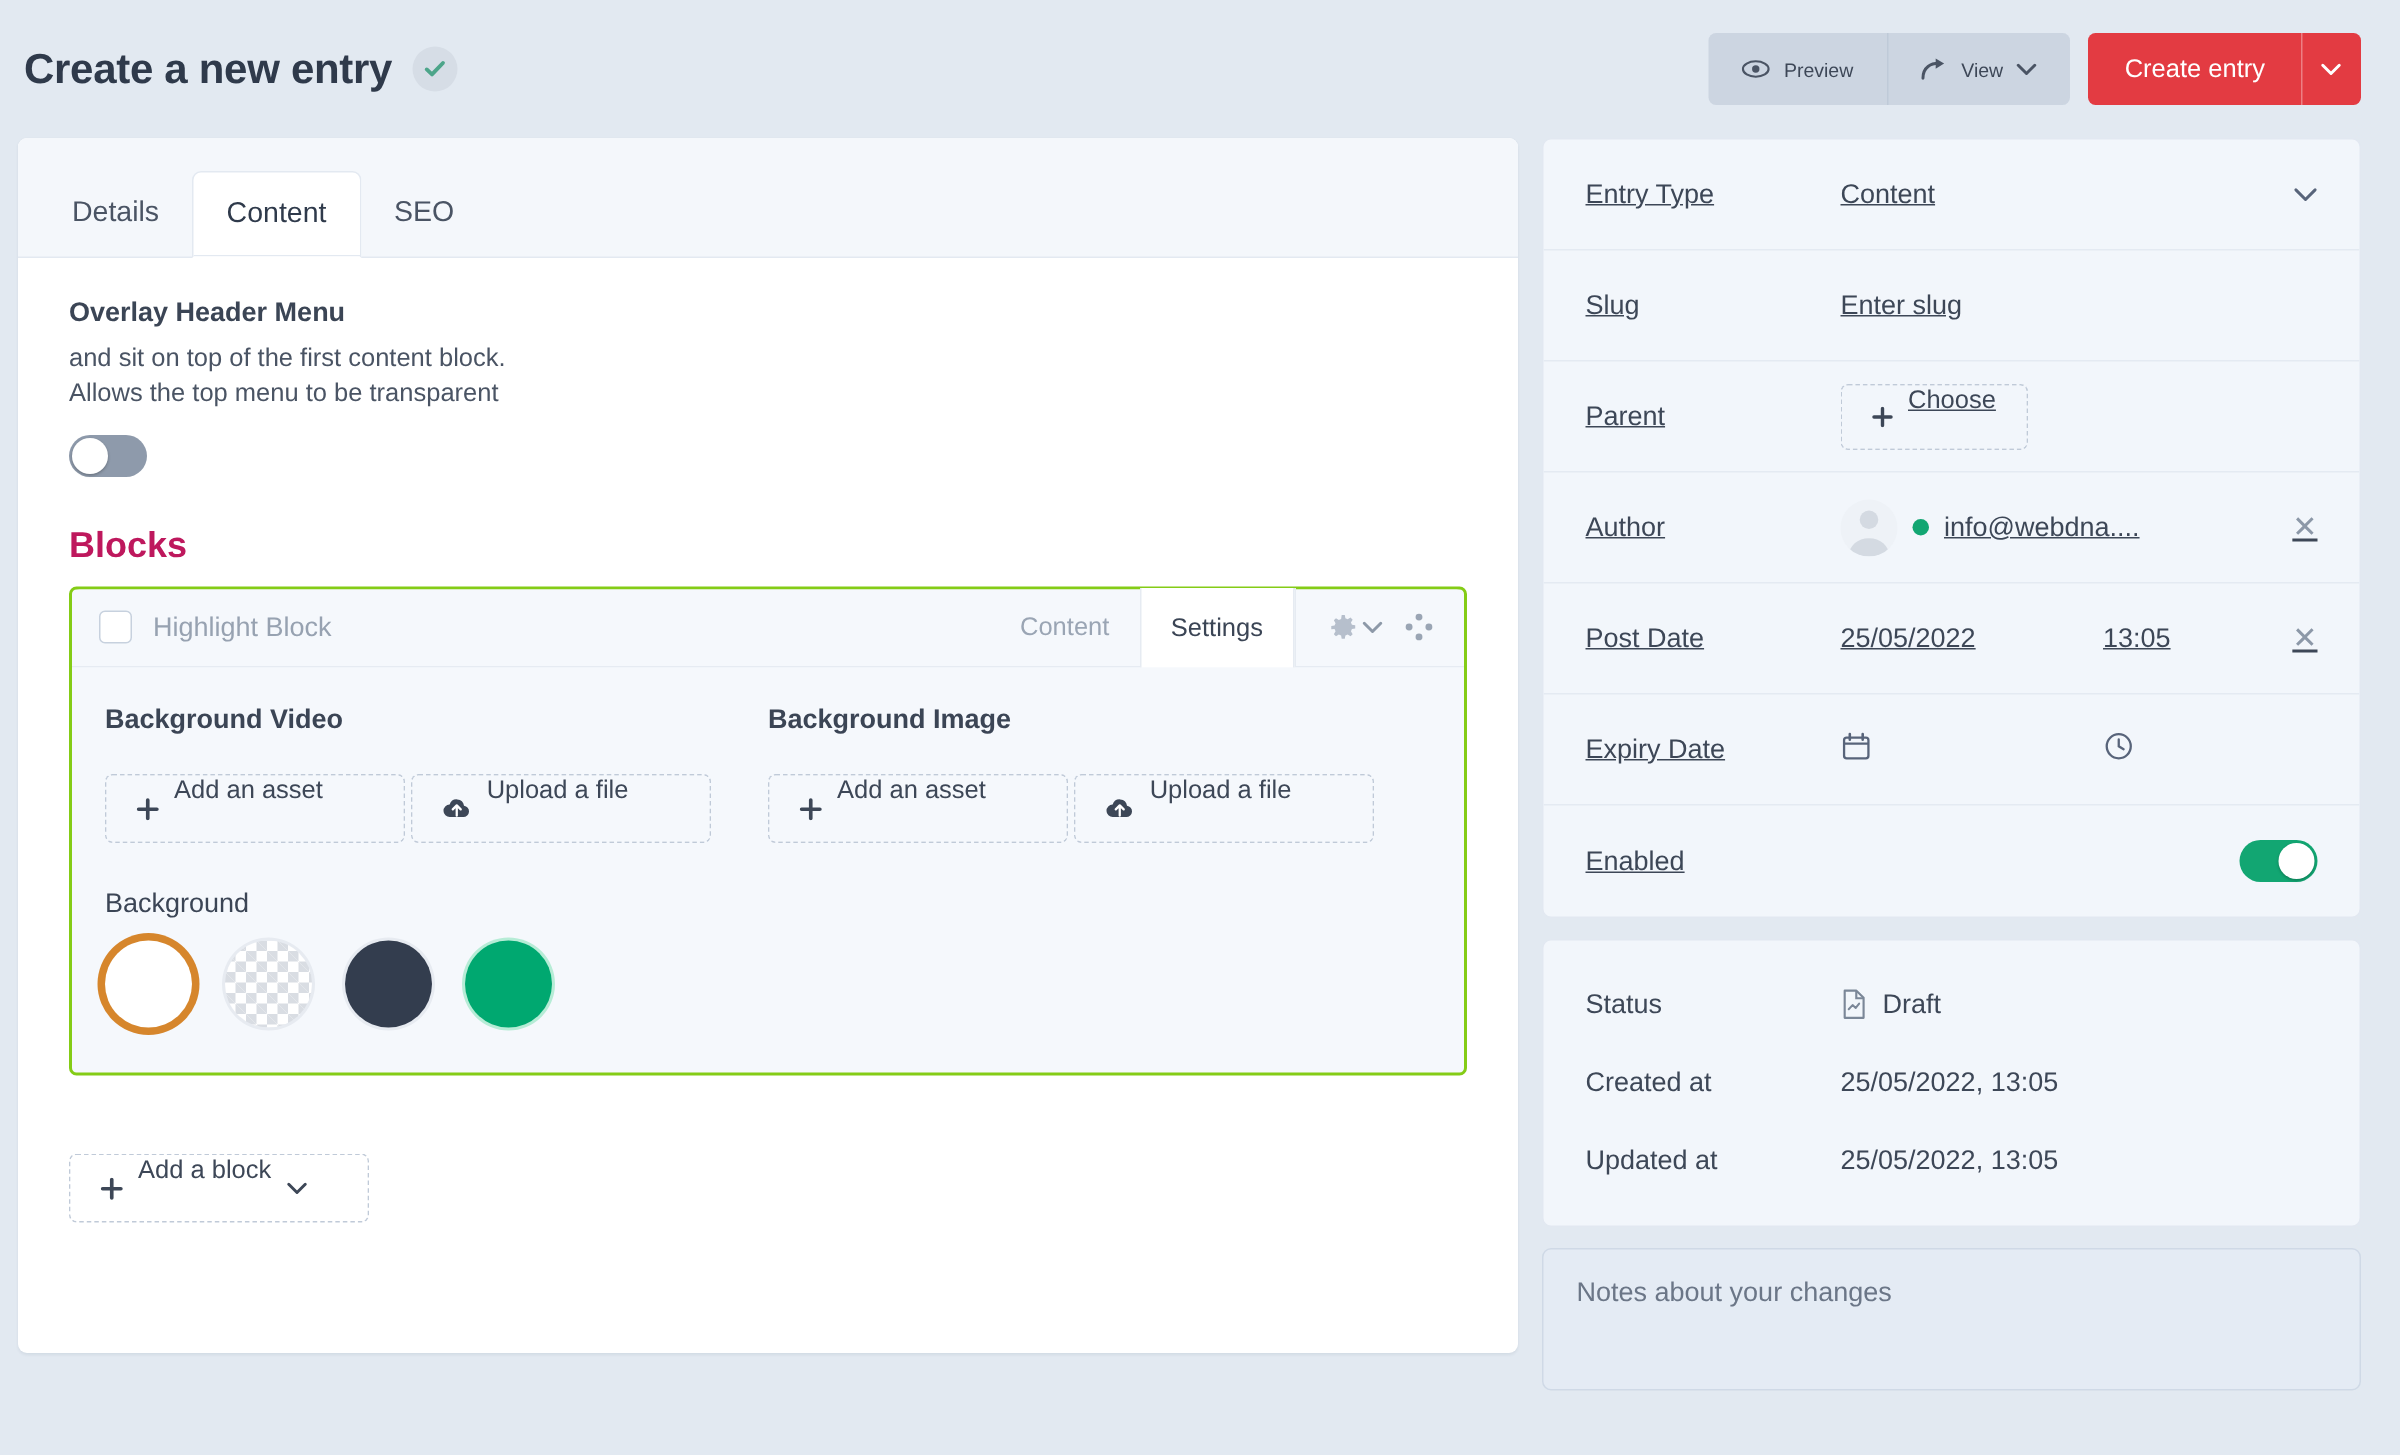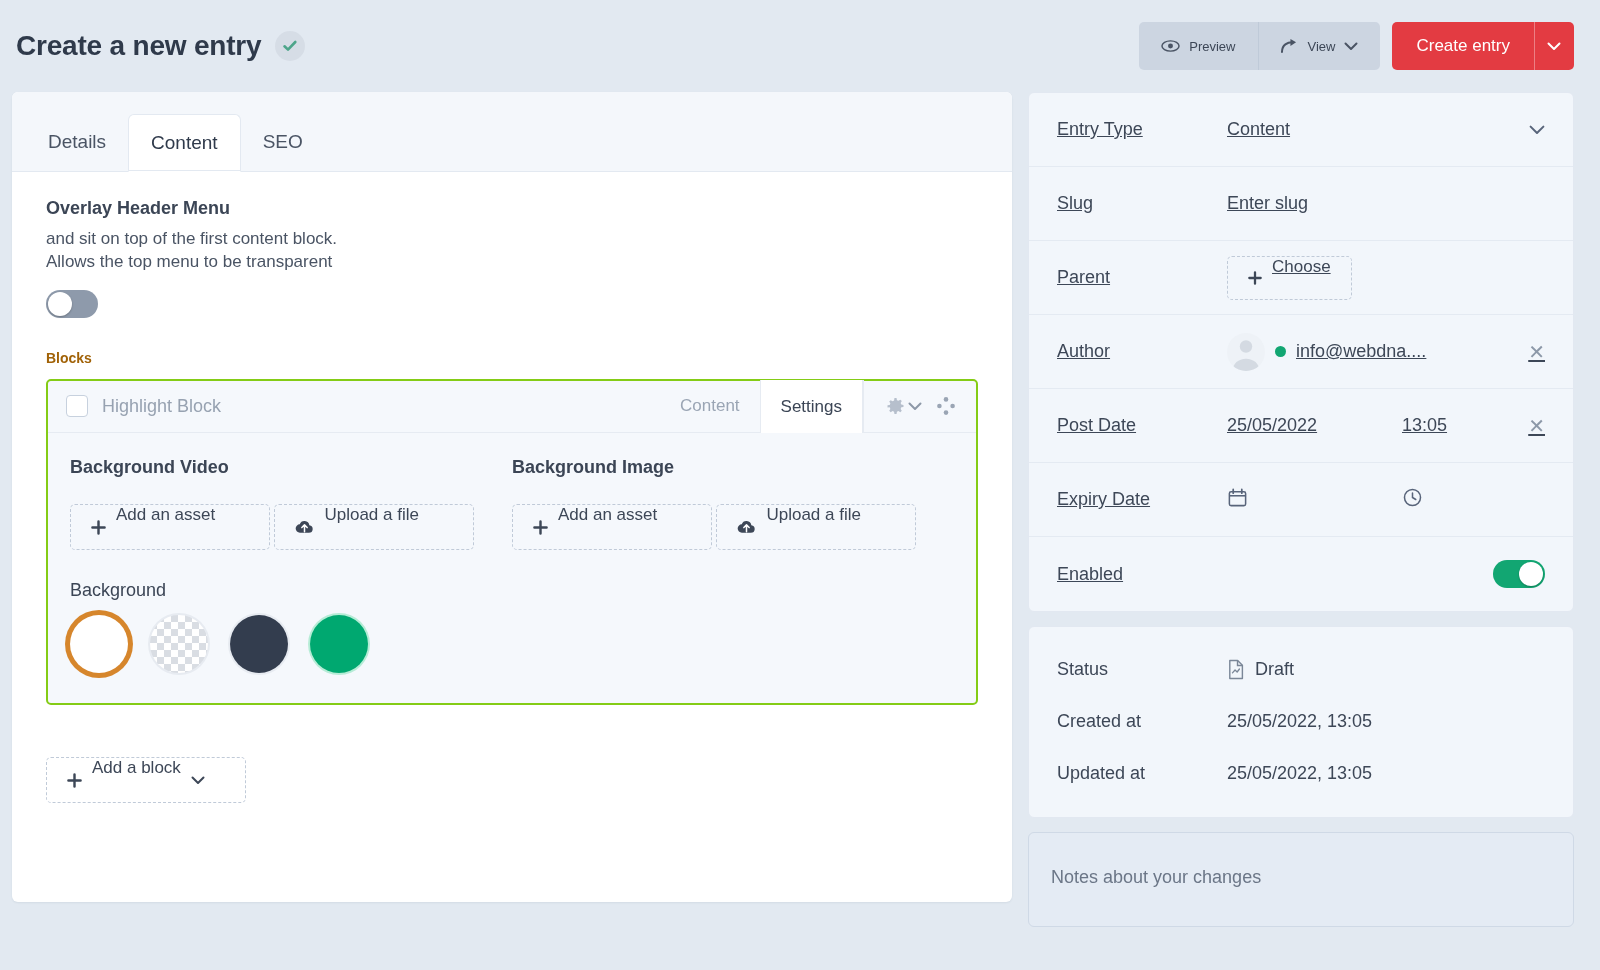--- a/index.html
+++ b/index.html
@@ -59,21 +59,21 @@
 
   
   .toggle { width: 52px; height: 28px; border-radius: 14px; position: relative; cursor: pointer; }
   .toggle.off { background: #8e9aab; }
   .toggle.on  { background: #12a672; }
   .toggle .knob { position: absolute; top: 2px; width: 24px; height: 24px; border-radius: 50%; background: #fff;
     box-shadow: 0 1px 2px rgba(0,0,0,.25); }
   .toggle.off .knob { left: 2px; }
   .toggle.on  .knob { right: 2px; }
 
-  .section-title { font-size: 14px; font-weight: bold; color: #a16207; }
+  .section-title { font-size: 24px; font-weight: bold; color: #be185d; }
 
   
   .block {
     margin-top: 13px; border: 2px solid #84cc16; border-radius: 5px; background: #f5f8fc;
   }
   .block-head { height: 52px; display: flex; align-items: center; background: #f5f8fc;
      border-bottom: 1px solid #e6ebf2; border-radius: 5px 5px 0 0; }
   .chk { width: 22px; height: 22px; border: 1px solid #c7d1de; border-radius: 4px; background: #fff;
      margin: 0 14px 0 18px; cursor: pointer; flex: 0 0 auto; }
   .block-name { font-size: 18px; color: #97a2b1; flex: 1 1 auto; }
@@ -126,21 +126,21 @@
     display: flex; align-items: flex-end; justify-content: center; flex: 0 0 auto; }
   .dot-online { width: 11px; height: 11px; border-radius: 50%; background: #12a672; flex: 0 0 auto; }
   .x-btn { margin-left: auto; color: #8c98a8; font-size: 20px; cursor: pointer; line-height: 1; }
   .datecell { width: 165px; }
 
   .status-panel .srow { display: flex; align-items: center; padding: 0 28px; height: 52px; font-size: 18px; }
   .status-panel { padding: 16px 0 18px 0; }
   .status-panel .slbl { width: 170px; color: #3d4757; }
   .status-panel .sval { color: #3d4757; display: flex; align-items: center; gap: 10px; }
 
-  .notes { background: #e4ebf4; border: 1px solid #cfd9e6; border-radius: 6px; height: 95px; padding: 34px 22px;
+  .notes { background: #e4ebf4; border: 1px solid #cfd9e6; border-radius: 6px; height: 95px; padding: 18px 22px;
      font-size: 18px; color: #15803d; font-family: "Liberation Sans", sans-serif; resize: none; width: 100%; }
   .notes::placeholder { color: #6b7687; }
 </style>
 </head>
 <body>
 
 <div class="page">
 
   <div class="topbar">
     <div class="title-wrap">

